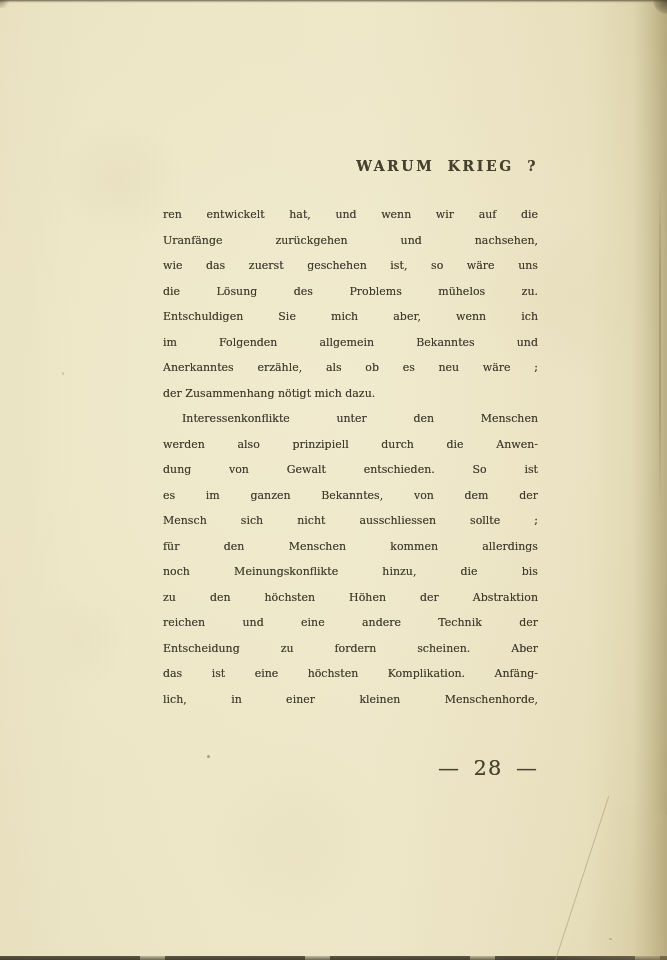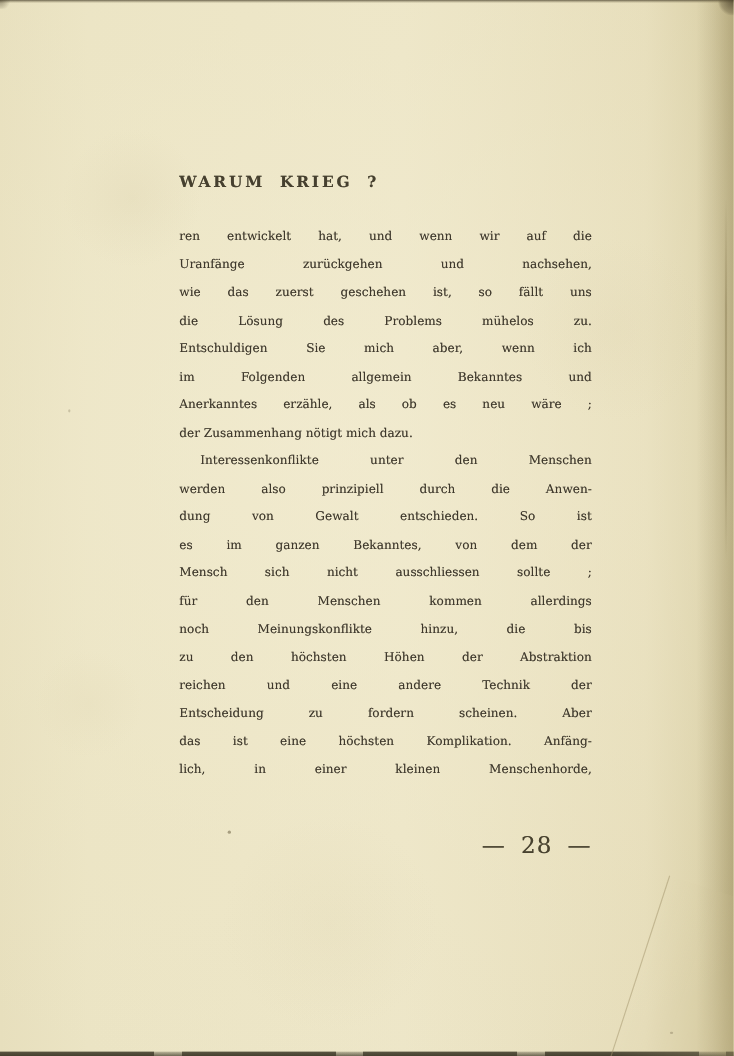--- a/index.html
+++ b/index.html
@@ -66,21 +66,21 @@
   .speck { position: absolute; border-radius: 50%; background: rgba(110,98,70,0.55); }
   .speck.s1 { left: 207px; top: 755px; width: 3px; height: 3px; }
   .speck.s2 { left: 609px; top: 938px; width: 3px; height: 2px; opacity: .6; }
   .speck.s3 { left: 62px; top: 372px; width: 2px; height: 3px; opacity: .5; }
 
   .text-col {
     position: absolute; left: 163px; top: 158px; width: 375px;
     color: #3e382c;
   }
   .running-head {
-    text-align: left;
+    text-align: right;
     font-size: 14px;
     font-weight: 700;
     letter-spacing: 2.6px;
     word-spacing: 6px;
     color: #46402f;
     height: 19px;
     margin-bottom: 25px;
     text-shadow: 0 0 0.5px rgba(70,64,47,0.55);
   }
   .lines { width: 375px; }
@@ -109,21 +109,21 @@
 <body>
 
 <div class="page">
   <div class="texture"></div>
 
   <div class="text-col">
     <div class="running-head">WARUM KRIEG ?</div>
     <div class="lines">
         <div class="line just">ren entwickelt hat, und wenn wir auf die</div>
         <div class="line just">Uranfänge zurückgehen und nachsehen,</div>
-        <div class="line just">wie das zuerst geschehen ist, so fällt uns</div>
+        <div class="line just">wie das zuerst geschehen ist, so wäre uns</div>
         <div class="line just">die Lösung des Problems mühelos zu.</div>
         <div class="line just">Entschuldigen Sie mich aber, wenn ich</div>
         <div class="line just">im Folgenden allgemein Bekanntes und</div>
         <div class="line just">Anerkanntes erzähle, als ob es neu wäre ;</div>
         <div class="line">der Zusammenhang nötigt mich dazu.</div>
         <div class="line just indent">Interessenkonflikte unter den Menschen</div>
         <div class="line just">werden also prinzipiell durch die Anwen-</div>
         <div class="line just">dung von Gewalt entschieden. So ist</div>
         <div class="line just">es im ganzen Bekanntes, von dem der</div>
         <div class="line just">Mensch sich nicht ausschliessen sollte ;</div>

